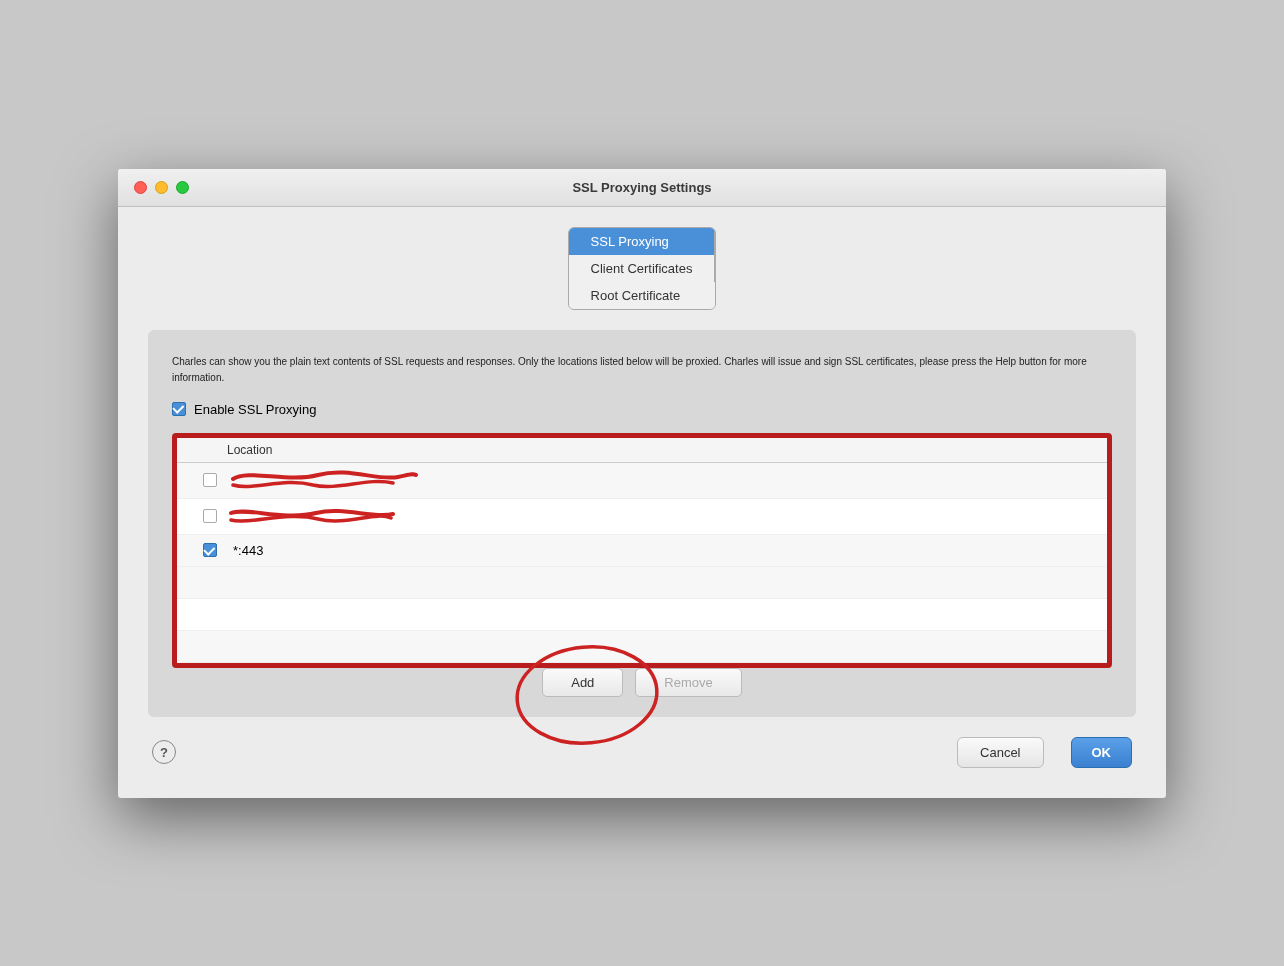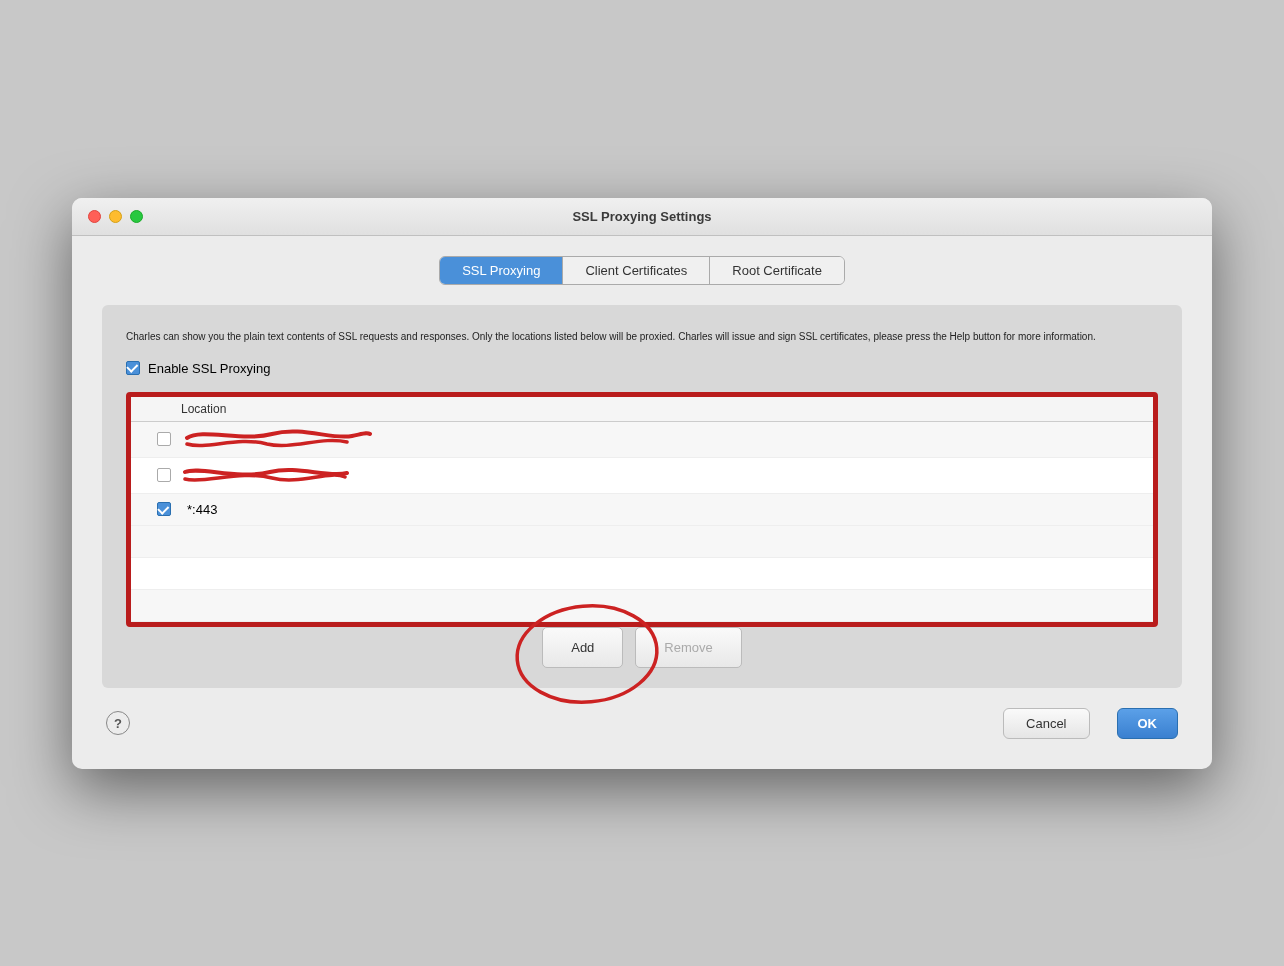--- a/index.html
+++ b/index.html
@@ -10,23 +10,23 @@
       font-size: 13px;
       color: #000;
       width: 1284px;
       height: 966px;
       display: flex;
       align-items: center;
       justify-content: center;
     }
 
     .window {
-      width: 1140px;
+      width: 1048px;
       background: #ececec;
-      border-radius: 10px;
+      border-radius: 3px;
       box-shadow: 0 20px 60px rgba(0,0,0,0.5);
       overflow: hidden;
     }
 
     .titlebar {
       background: linear-gradient(to bottom, #f0f0f0, #e0e0e0);
       padding: 12px 16px;
       display: flex;
       align-items: center;
       border-bottom: 1px solid #c0c0c0;
@@ -65,20 +65,21 @@
       display: flex;
       justify-content: center;
       margin-bottom: 20px;
     }
 
     .tab-group {
       display: flex;
       border: 1px solid #aaa;
       border-radius: 6px;
       overflow: hidden;
+      flex-direction: column;
     }
 
     .tab {
       padding: 6px 22px;
       font-size: 13px;
       cursor: pointer;
       background: #f0f0f0;
       border-right: 1px solid #aaa;
       color: #333;
     }
@@ -221,21 +222,21 @@
     
     .buttons-row {
       display: flex;
       justify-content: center;
       gap: 12px;
       margin-bottom: 0;
       position: relative;
     }
 
     .btn {
-      padding: 12px 28px;
+      padding: 6px 28px;
       font-size: 13px;
       border-radius: 5px;
       cursor: pointer;
       border: 1px solid #bbb;
       background: linear-gradient(to bottom, #fafafa, #e8e8e8);
       color: #333;
       font-family: inherit;
     }
 
     .btn:disabled, .btn.disabled {

